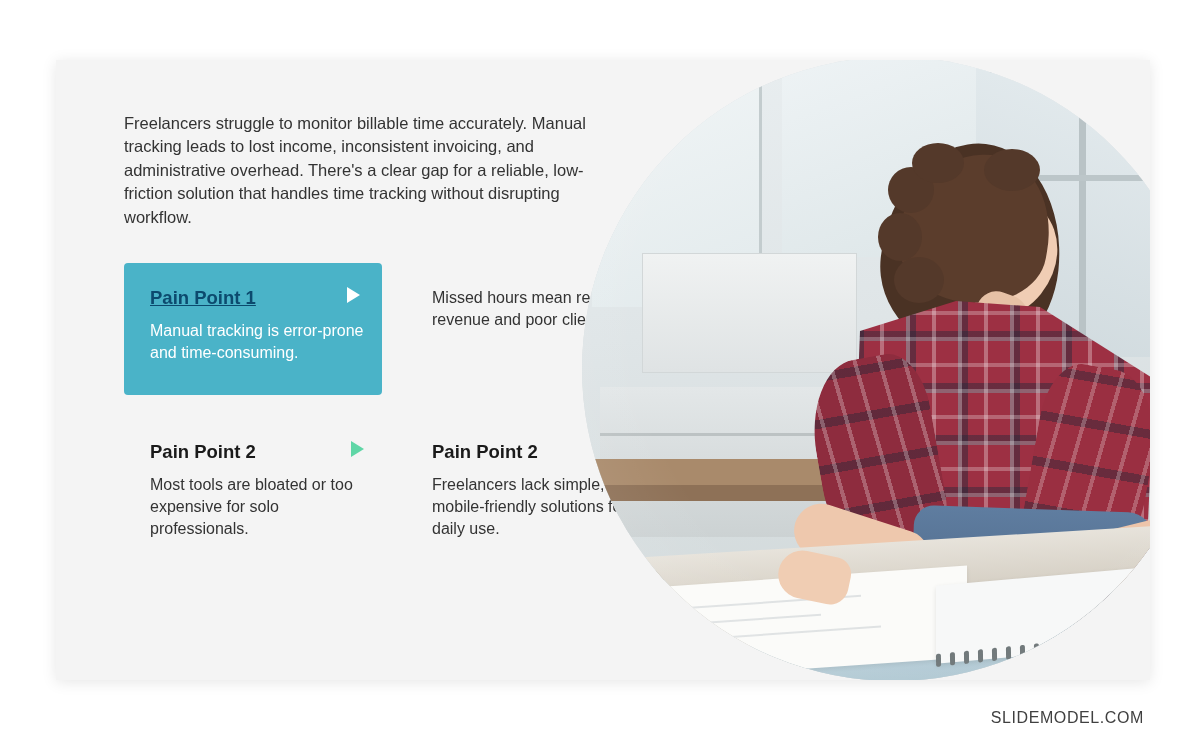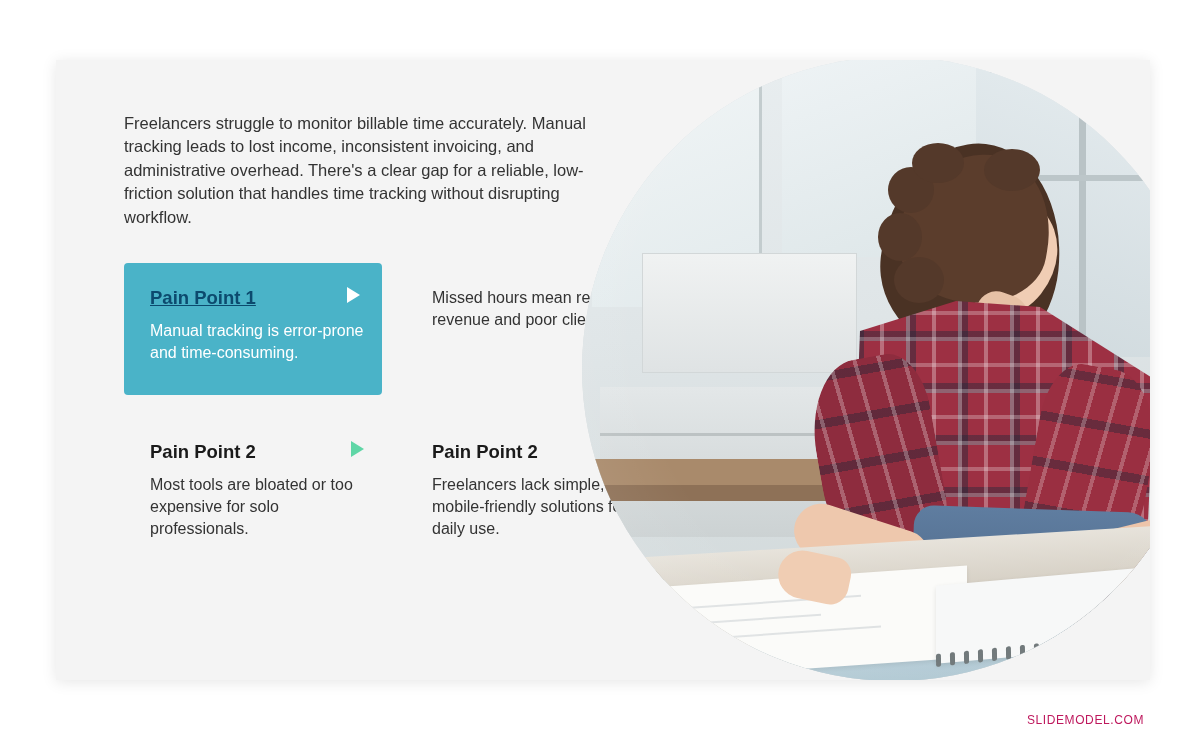--- a/index.html
+++ b/index.html
@@ -291,23 +291,23 @@
   .photo-vignette {
     position: absolute; inset: 0;
     background: radial-gradient(circle at 55% 45%, rgba(255,255,255,0) 58%, rgba(255,255,255,0.18) 100%);
     pointer-events: none;
   }
 
   .footer {
     position: absolute;
     right: 56px;
     bottom: 16px;
-    font-size: 12px;
+    font-size: 16px;
     letter-spacing: 0.6px;
-    color: #be185d;
+    color: #404040;
     margin-left: 26px;
   }
 </style>
 </head>
 <body>
 
 <div class="slide-wrap">
 
   <div class="content">
 

